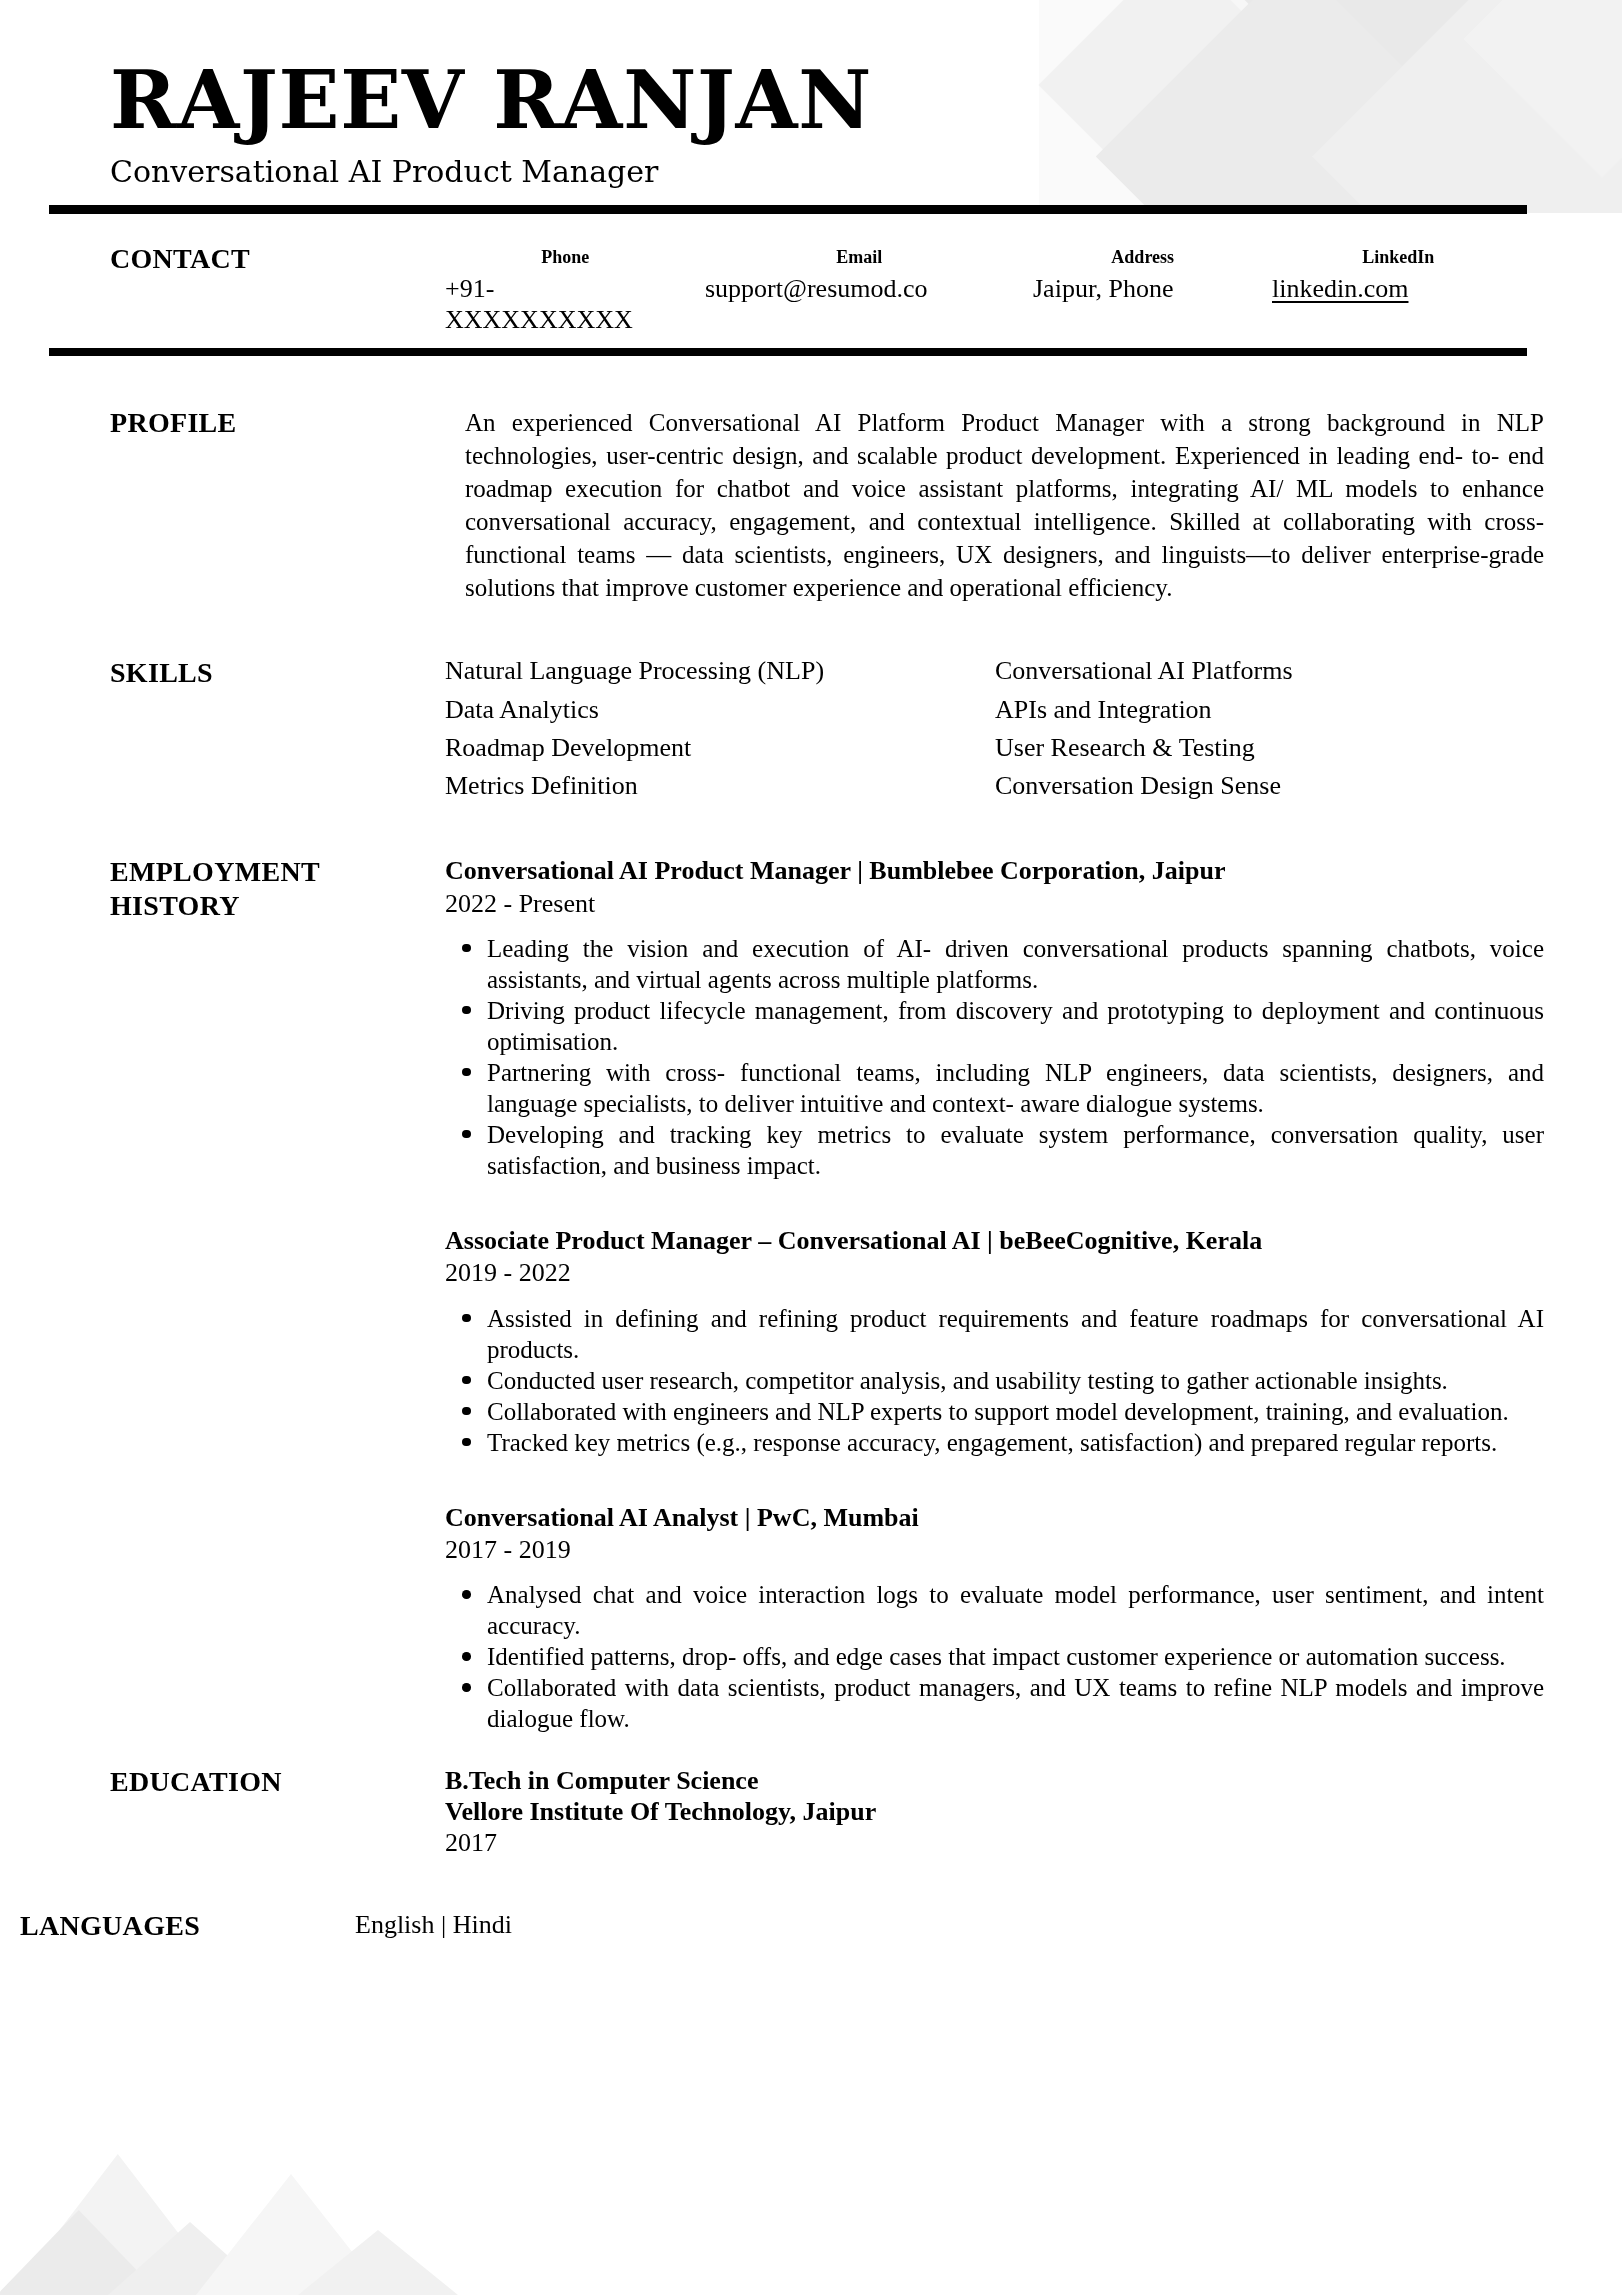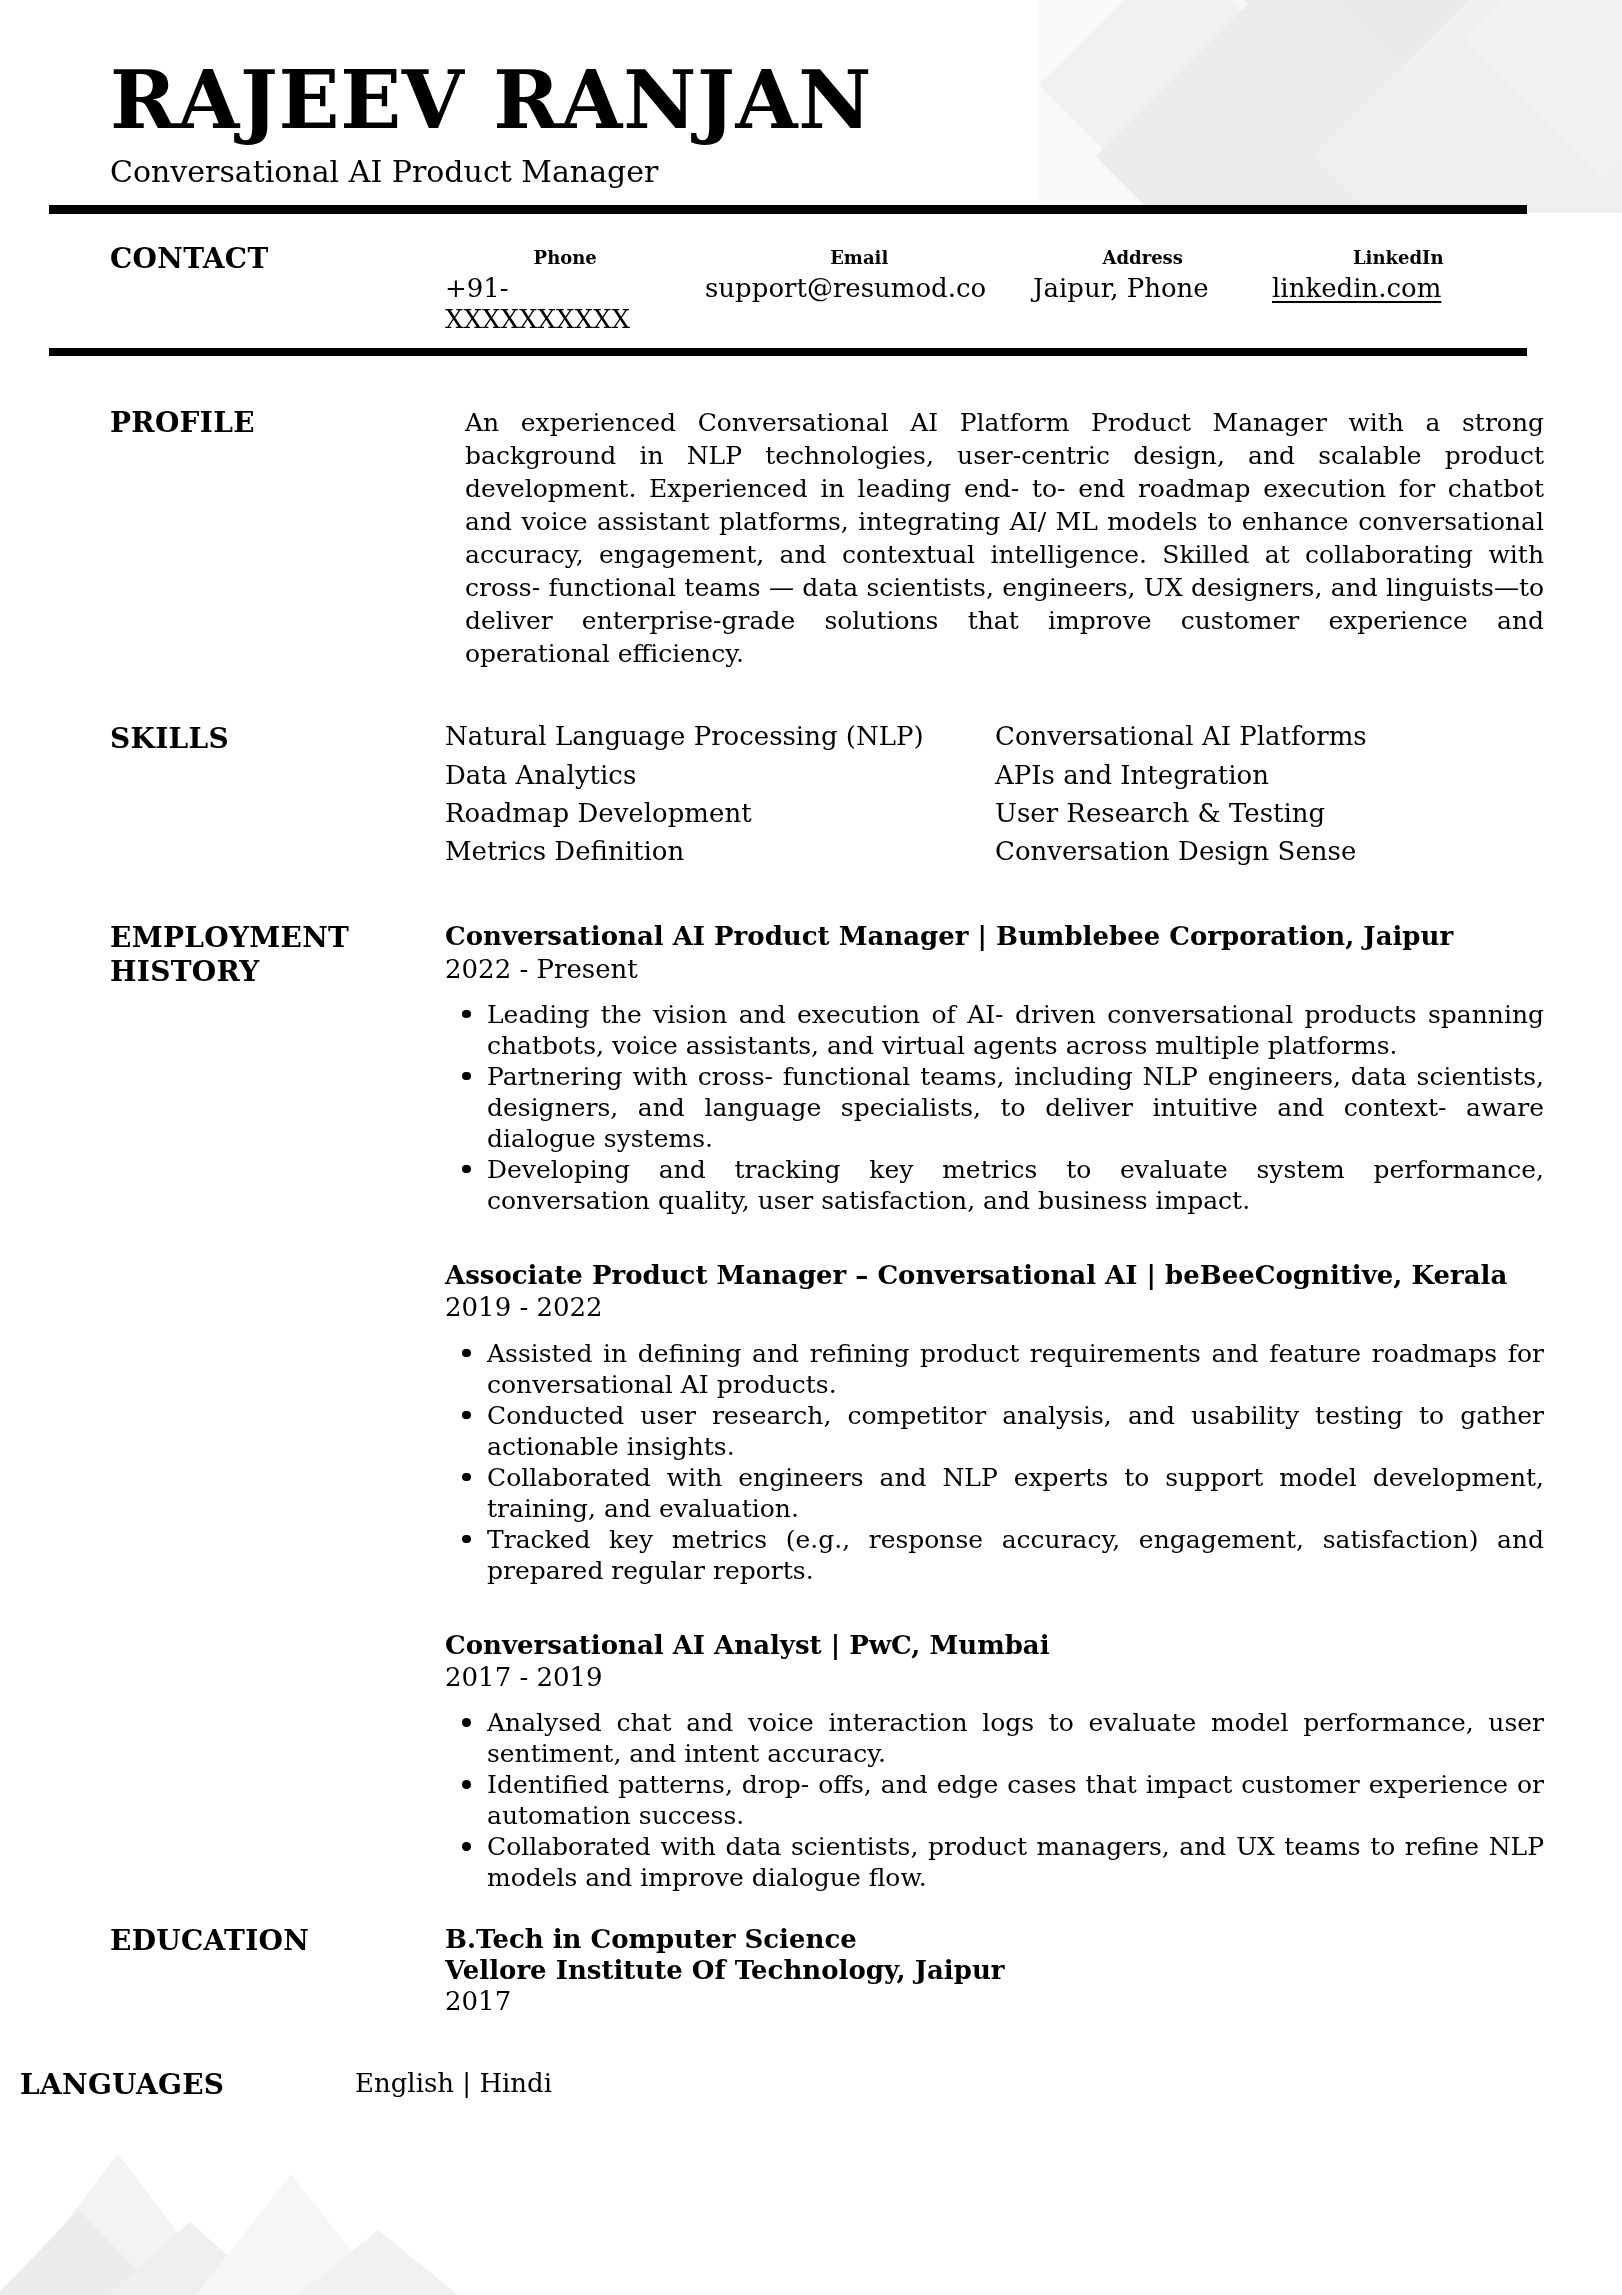--- a/index.html
+++ b/index.html
@@ -29,21 +29,21 @@
   .deco-bl .t4 { left:196px; width:190px; height:121px; background:#f6f6f6; }
   .deco-bl .t5 { left:298px; width:160px; height:65px; background:#f1f1f1; }
   
   .header { position:relative; z-index:1; padding:60px 0 0 110px; }
   .name { font-size:80px; font-weight:700; line-height:1.0; letter-spacing:0.7px; }
   .subtitle { font-size:30px; line-height:1.18; margin-top:14.4px; }
   .rule { position:relative; z-index:1; height:8.5px; background:#000; margin-left:49px; width:1478px; }
   .rule1 { margin-top:15.7px; }
   .rule2 { margin-top:13px; }
   
-  .sec { position:relative; z-index:1; display:flex; margin-left:110px; margin-right:78px; }
+  .sec { position:relative; z-index:1; display:flex; margin-left:110px; margin-right:78px;font-family:Liberation Serif, serif; }
   .sec-label { flex:0 0 335px; font-size:28px; font-weight:700; line-height:1.2; letter-spacing:0.3px; }
   .sec-label span { display:block; max-width:314px; }
   .sec-content { flex:1; min-width:0; }
   
   .sec-contact { margin-top:28px; }
   .contact-cols { display:flex; flex:1; min-width:0; }
   .cc { box-sizing:border-box; padding-right:19.6px; }
   .cc1 { flex:0 0 260px; } .cc2 { flex:0 0 328px; } .cc3 { flex:0 0 239px; } .cc4 { flex:1; }
   .cc-label { font-weight:700; font-size:18px; line-height:31px;text-align:center; }
   .cc-value { font-size:26px; line-height:31px; }
@@ -164,20 +164,21 @@
     <div class="sec-label">
         <span>EMPLOYMENT HISTORY</span>
       </div>
     <div class="sec-content">
 
       <div class="job">
         <div class="job-title">Conversational AI Product Manager | Bumblebee Corporation, Jaipur</div>
         <div class="job-dates">2022 - Present</div>
         <ul>
           <li>Leading the vision and execution of AI- driven conversational products spanning chatbots, voice assistants, and virtual agents across multiple platforms.</li>
+          <li>Driving product lifecycle management, from discovery and prototyping to deployment and continuous optimisation.</li>
           <li>Partnering with cross- functional teams, including NLP engineers, data scientists, designers, and language specialists, to deliver intuitive and context- aware dialogue systems.</li>
           <li>Developing and tracking key metrics to evaluate system performance, conversation quality, user satisfaction, and business impact.</li>
         </ul>
       </div>
 
       <div class="job">
         <div class="job-title">Associate Product Manager – Conversational AI | beBeeCognitive, Kerala</div>
         <div class="job-dates">2019 - 2022</div>
         <ul>
           <li>Assisted in defining and refining product requirements and feature roadmaps for conversational AI products.</li>

